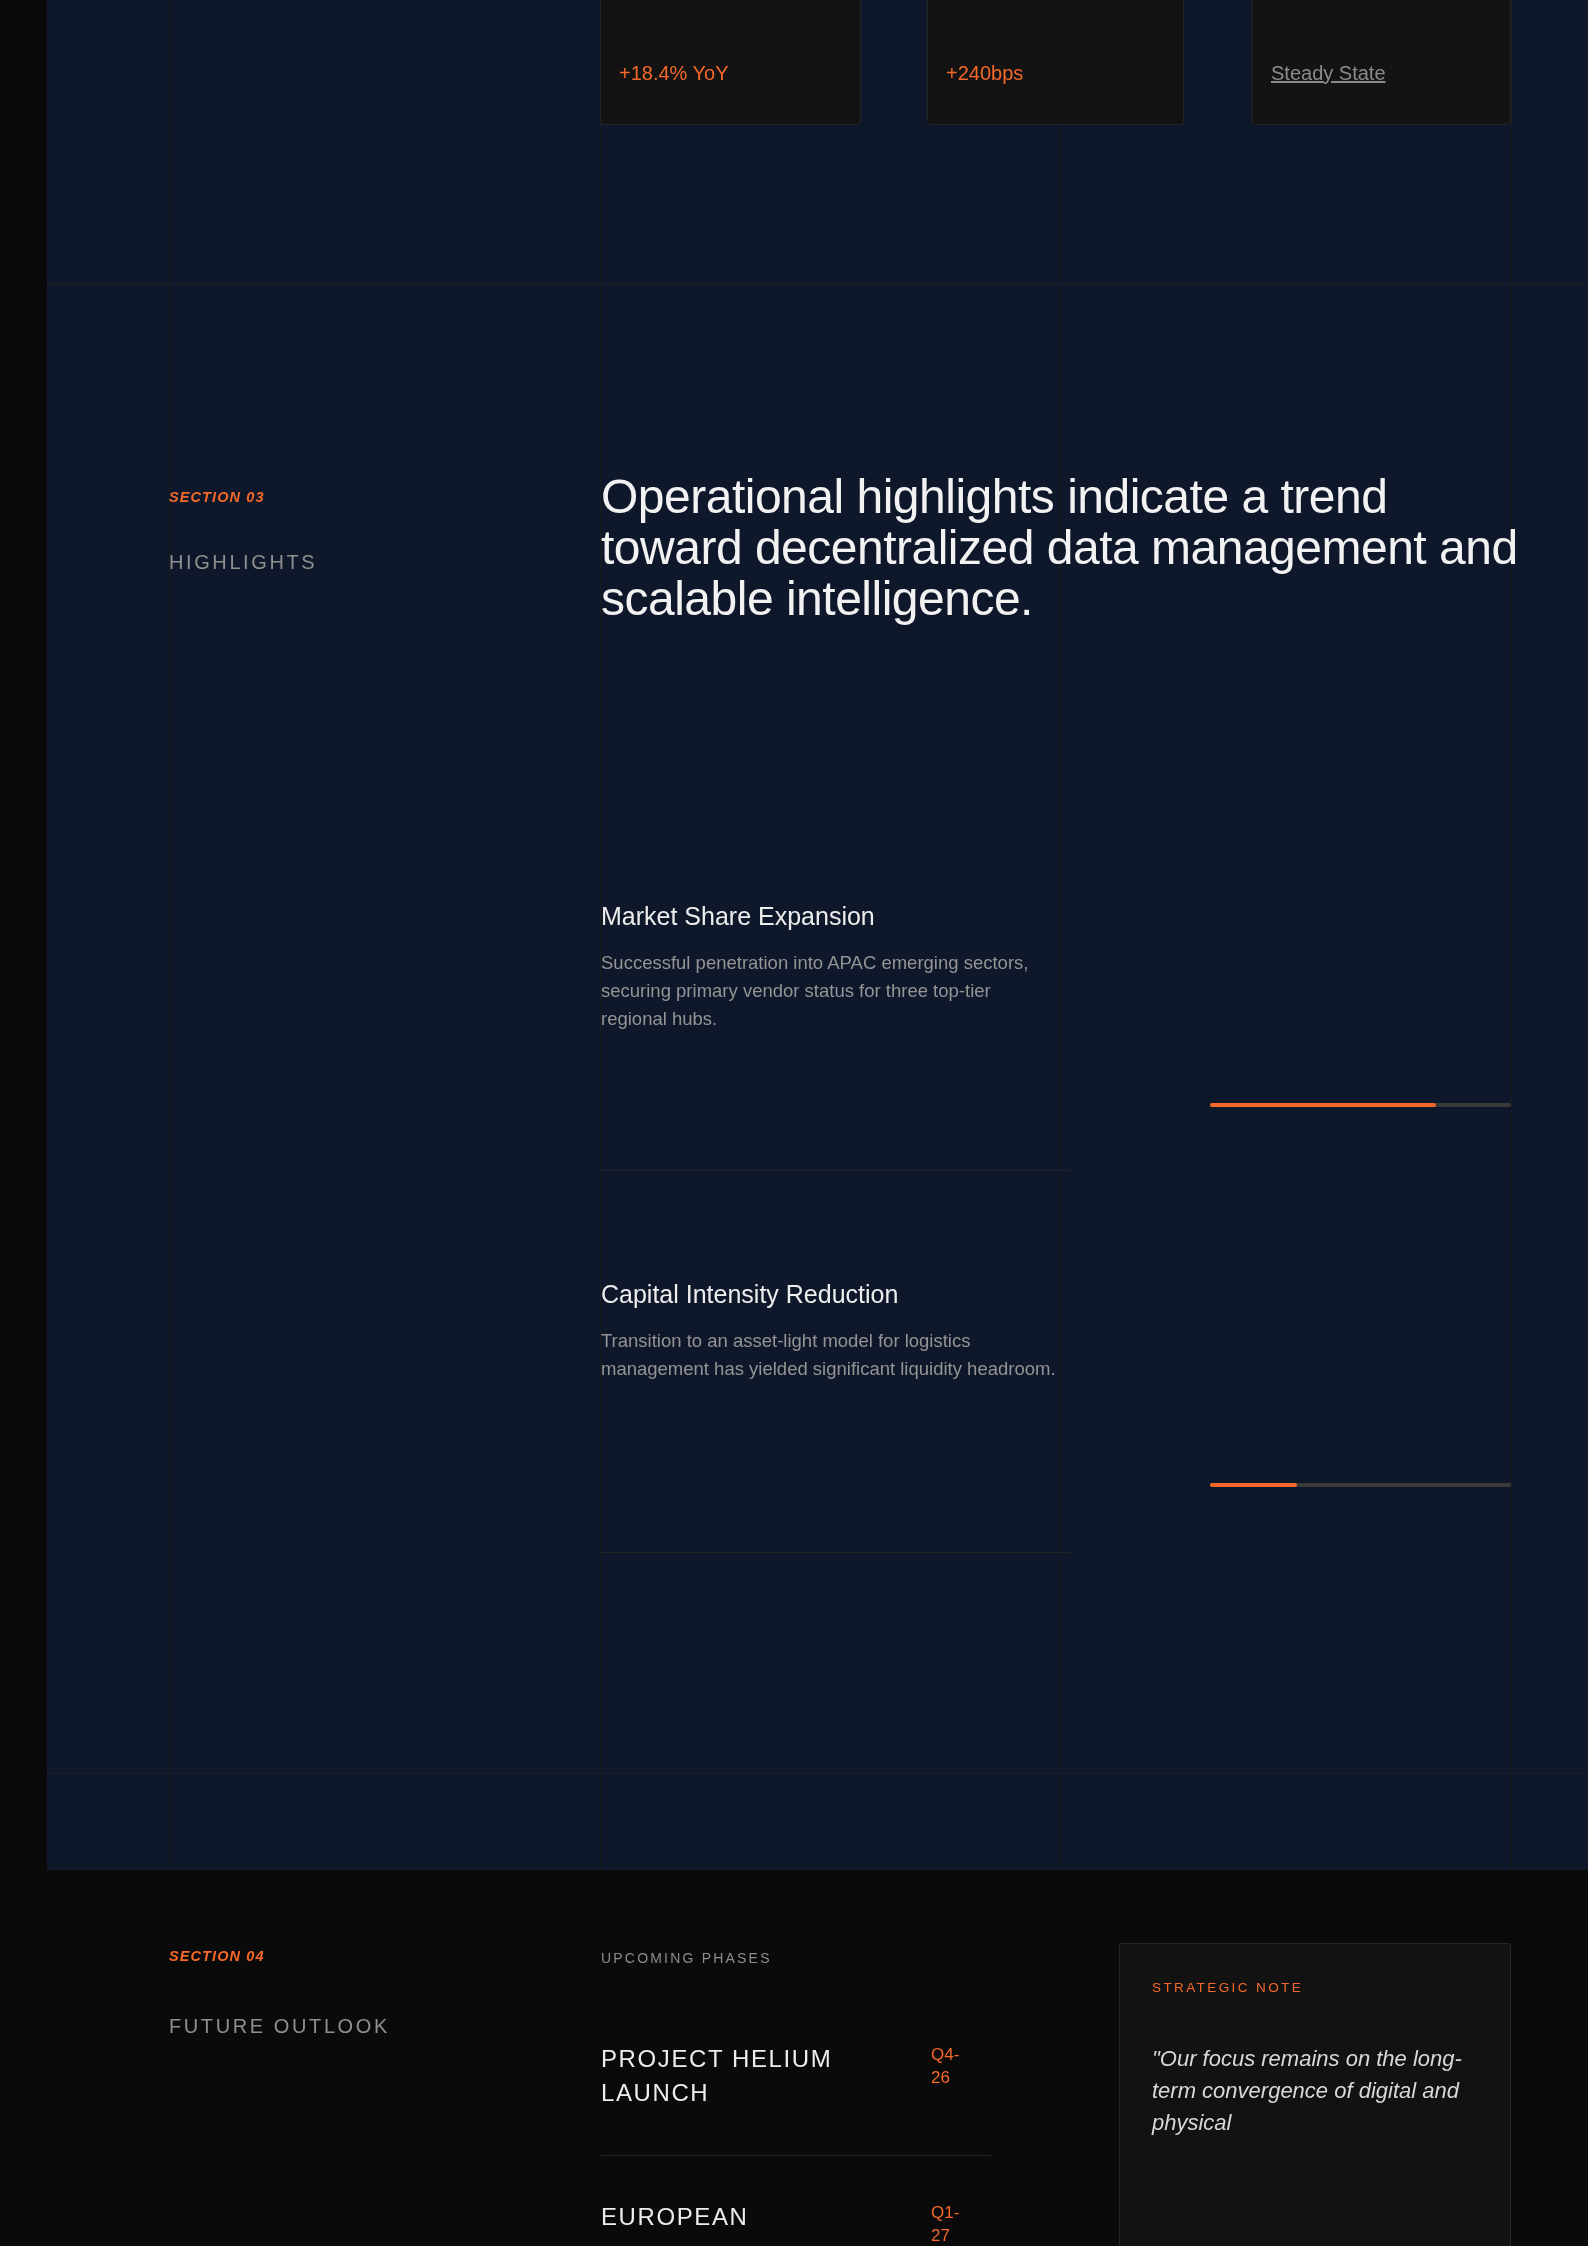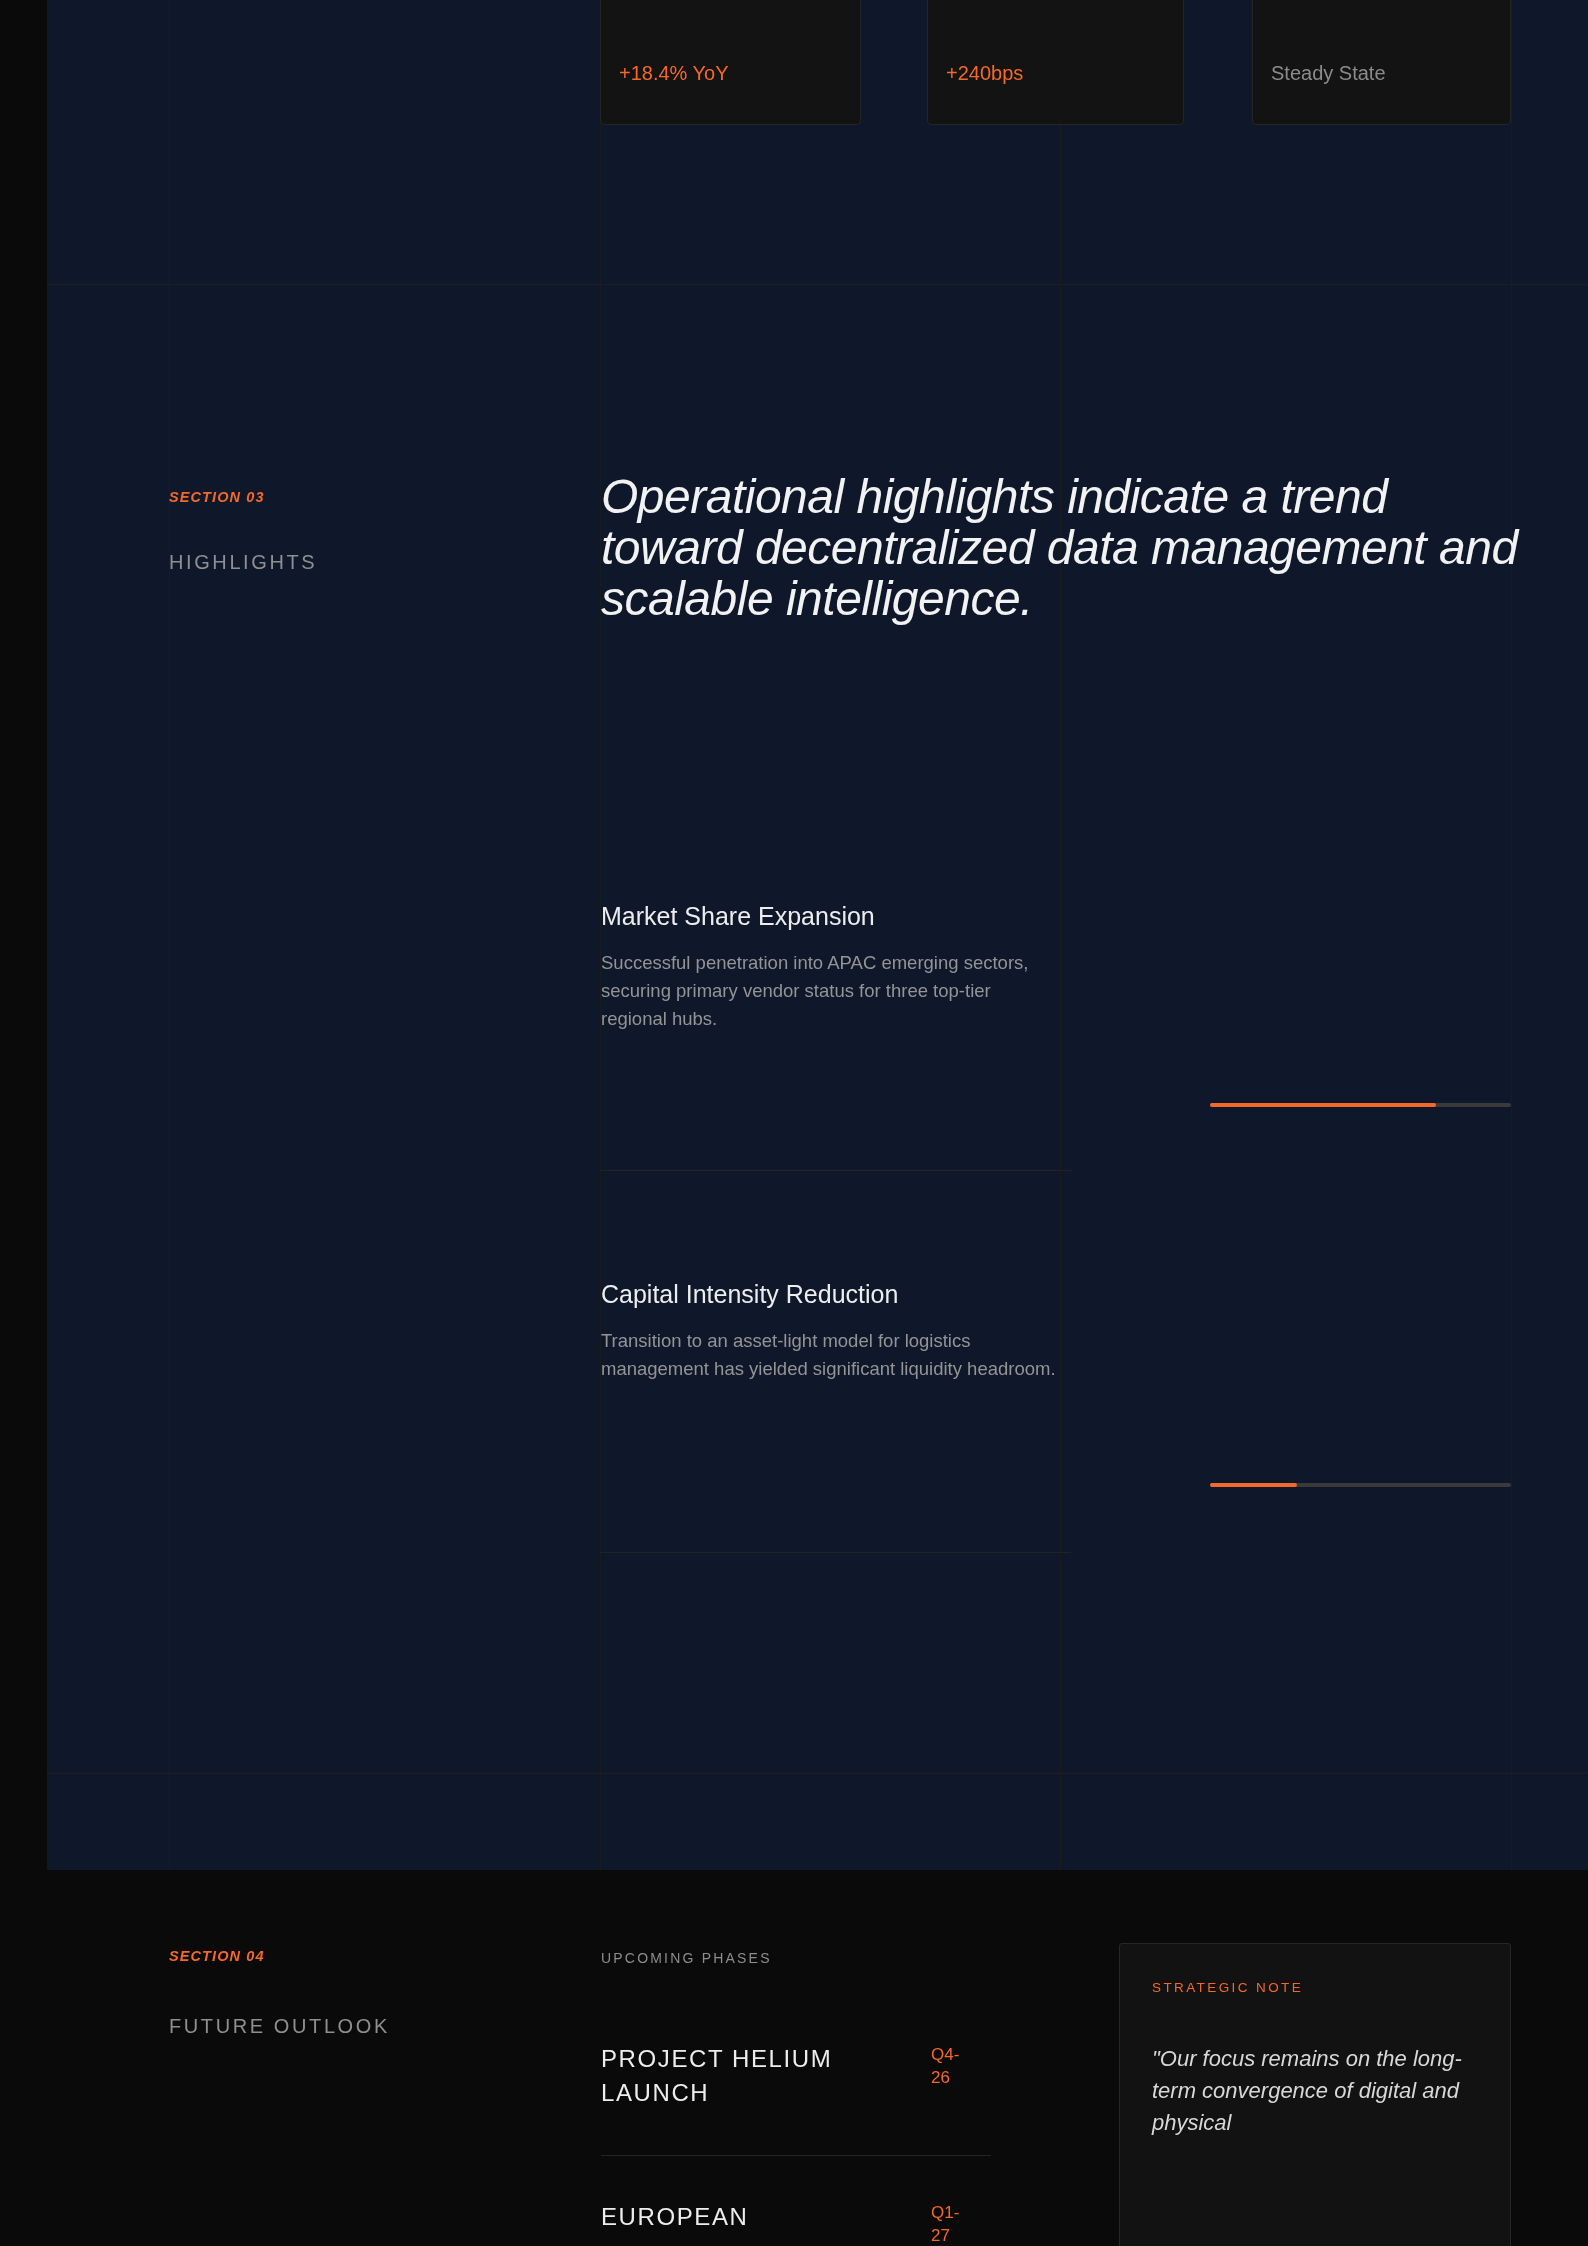--- a/index.html
+++ b/index.html
@@ -53,21 +53,21 @@
   }
   .topcard .val {
     font-size: 20px;
     line-height: 33px;
     color: #f4692a;
     position: absolute;
     bottom: 34px;
     left: 18px;
     width: 150px;
   }
-  .topcard.muted .val { color: #8b8b8b; }
+  .topcard.muted .val { color: #8b8b8b; text-decoration: underline; }
   #tc0 { left: 553px; width: 261px; }
   #tc1 { left: 880px; width: 257px; }
   #tc2 { left: 1205px; width: 259px; }
 
   
   .sec-label {
     position: absolute;
     font-size: 14.5px;
     font-style: italic;
     font-weight: bold;
@@ -83,21 +83,20 @@
   .headline {
     position: absolute;
     left: 554px;
     top: 472px;
     width: 920px;
     font-size: 48px;
     line-height: 1.06;
     font-weight: 400;
     color: #f2f2f2;
     letter-spacing: -0.5px;
-    font-style: italic;
   }
 
   .hl-item { position: absolute; left: 554px; width: 460px; }
   .hl-title {
     font-size: 25px;
     color: #ededed;
     font-weight: 400;
     margin-bottom: 18px;
   }
   .hl-desc {

